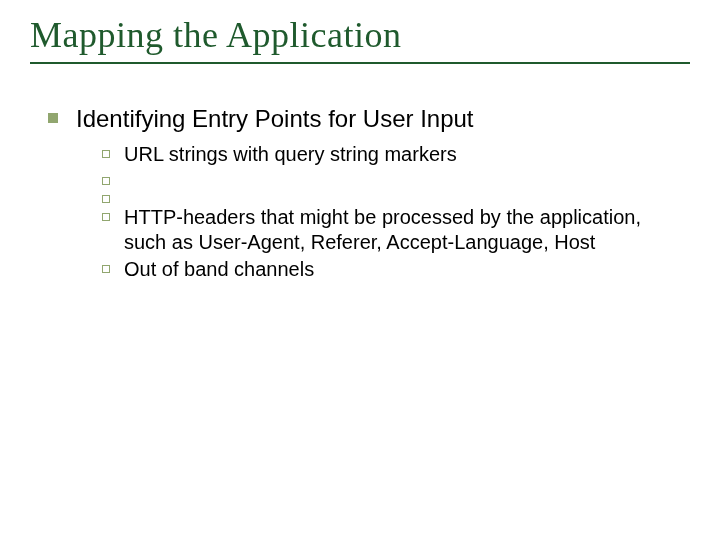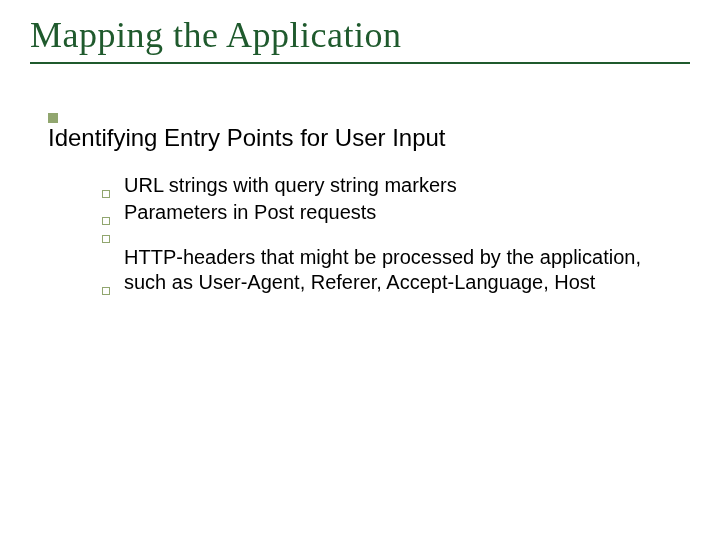--- a/index.html
+++ b/index.html
@@ -28,41 +28,40 @@
     letter-spacing: 0.5px;
   }
   .rule {
     border: none;
     border-top: 2px solid #1f5a2d;
     margin: 0 0 40px 0;
   }
   .lvl1 {
     display: flex;
     align-items: flex-start;
-    margin: 0 0 20px 18px;
-    flex-direction: column;
+    margin: 0 0 8px 18px;
   }
   .lvl1 .bullet-sq {
     width: 10px;
     height: 10px;
     background: #91a66f;
     margin-top: 9px;
     margin-right: 18px;
     flex: 0 0 auto;
   }
   .lvl1 .text {
     font-size: 24px;
     line-height: 30px;
   }
   .lvl2-list {
     margin-left: 72px;
   }
   .lvl2 {
     display: flex;
-    align-items: flex-end;
+    align-items: flex-start;
     margin: 0 0 2px 0;
   }
   .lvl2 .bullet-open {
     width: 8px;
     height: 8px;
     border: 1.5px solid #91a66f;
     box-sizing: border-box;
     margin-top: 8px;
     margin-right: 14px;
     flex: 0 0 auto;
@@ -108,27 +107,30 @@
     <span class="text">Identifying Entry Points for User Input</span>
   </div>
 
   <div class="lvl2-list">
     <div class="lvl2">
       <span class="bullet-open"></span>
       <span class="text">URL strings with query string markers</span>
     </div>
     <div class="lvl2">
       <span class="bullet-open"></span>
-      <span class="text">Parameters in Post requests</span>
     </div>
     <div class="lvl2">
       <span class="bullet-open"></span>
     </div>
     <div class="lvl2">
       <span class="bullet-open"></span>
       <span class="text">HTTP-headers that might be processed by the application, such as User-Agent, Referer, Accept-Language, Host</span>
+    </div>
+    <div class="lvl2">
+      <span class="bullet-open"></span>
+      <span class="text">Out of band channels</span>
     </div>
   </div>
 
   <div class="lvl3-list">
   </div>
 
 </div>
 
 </body></html>

